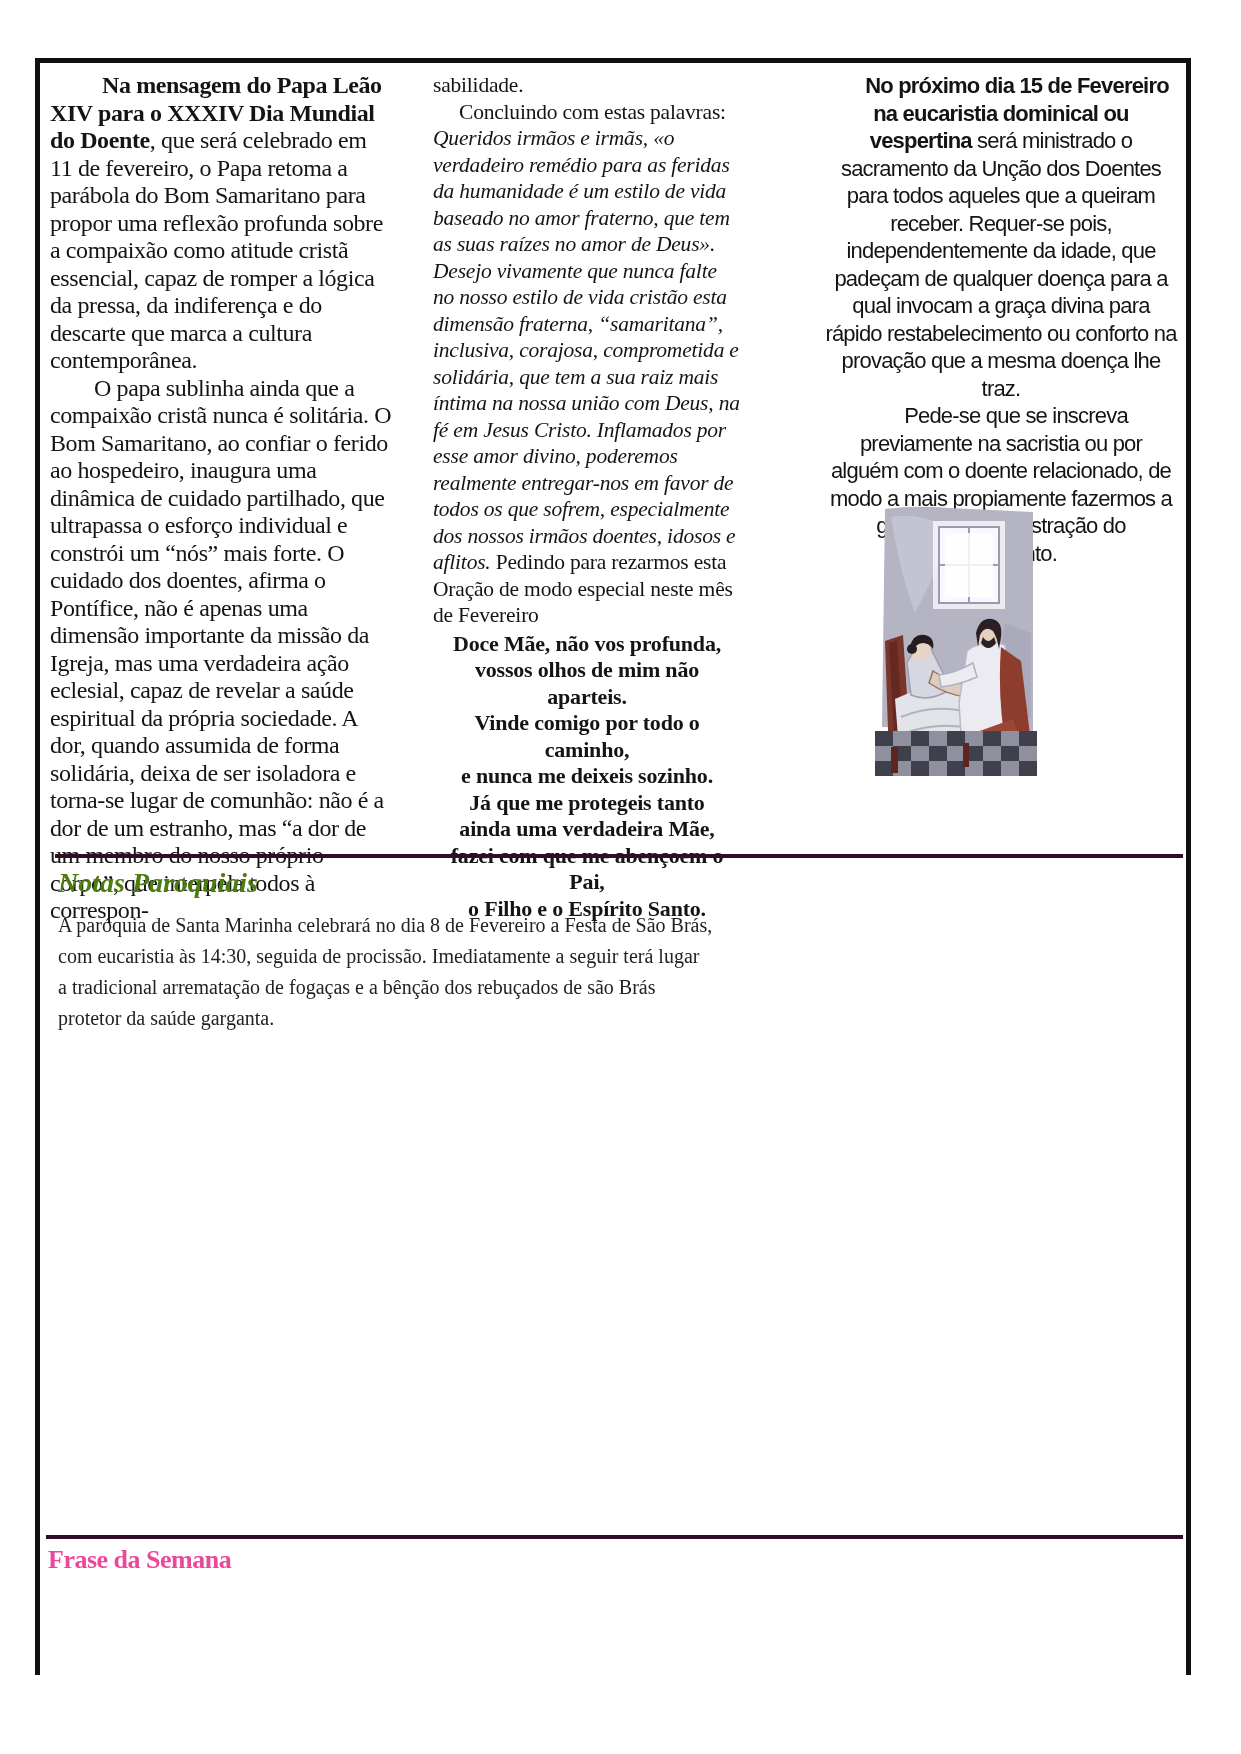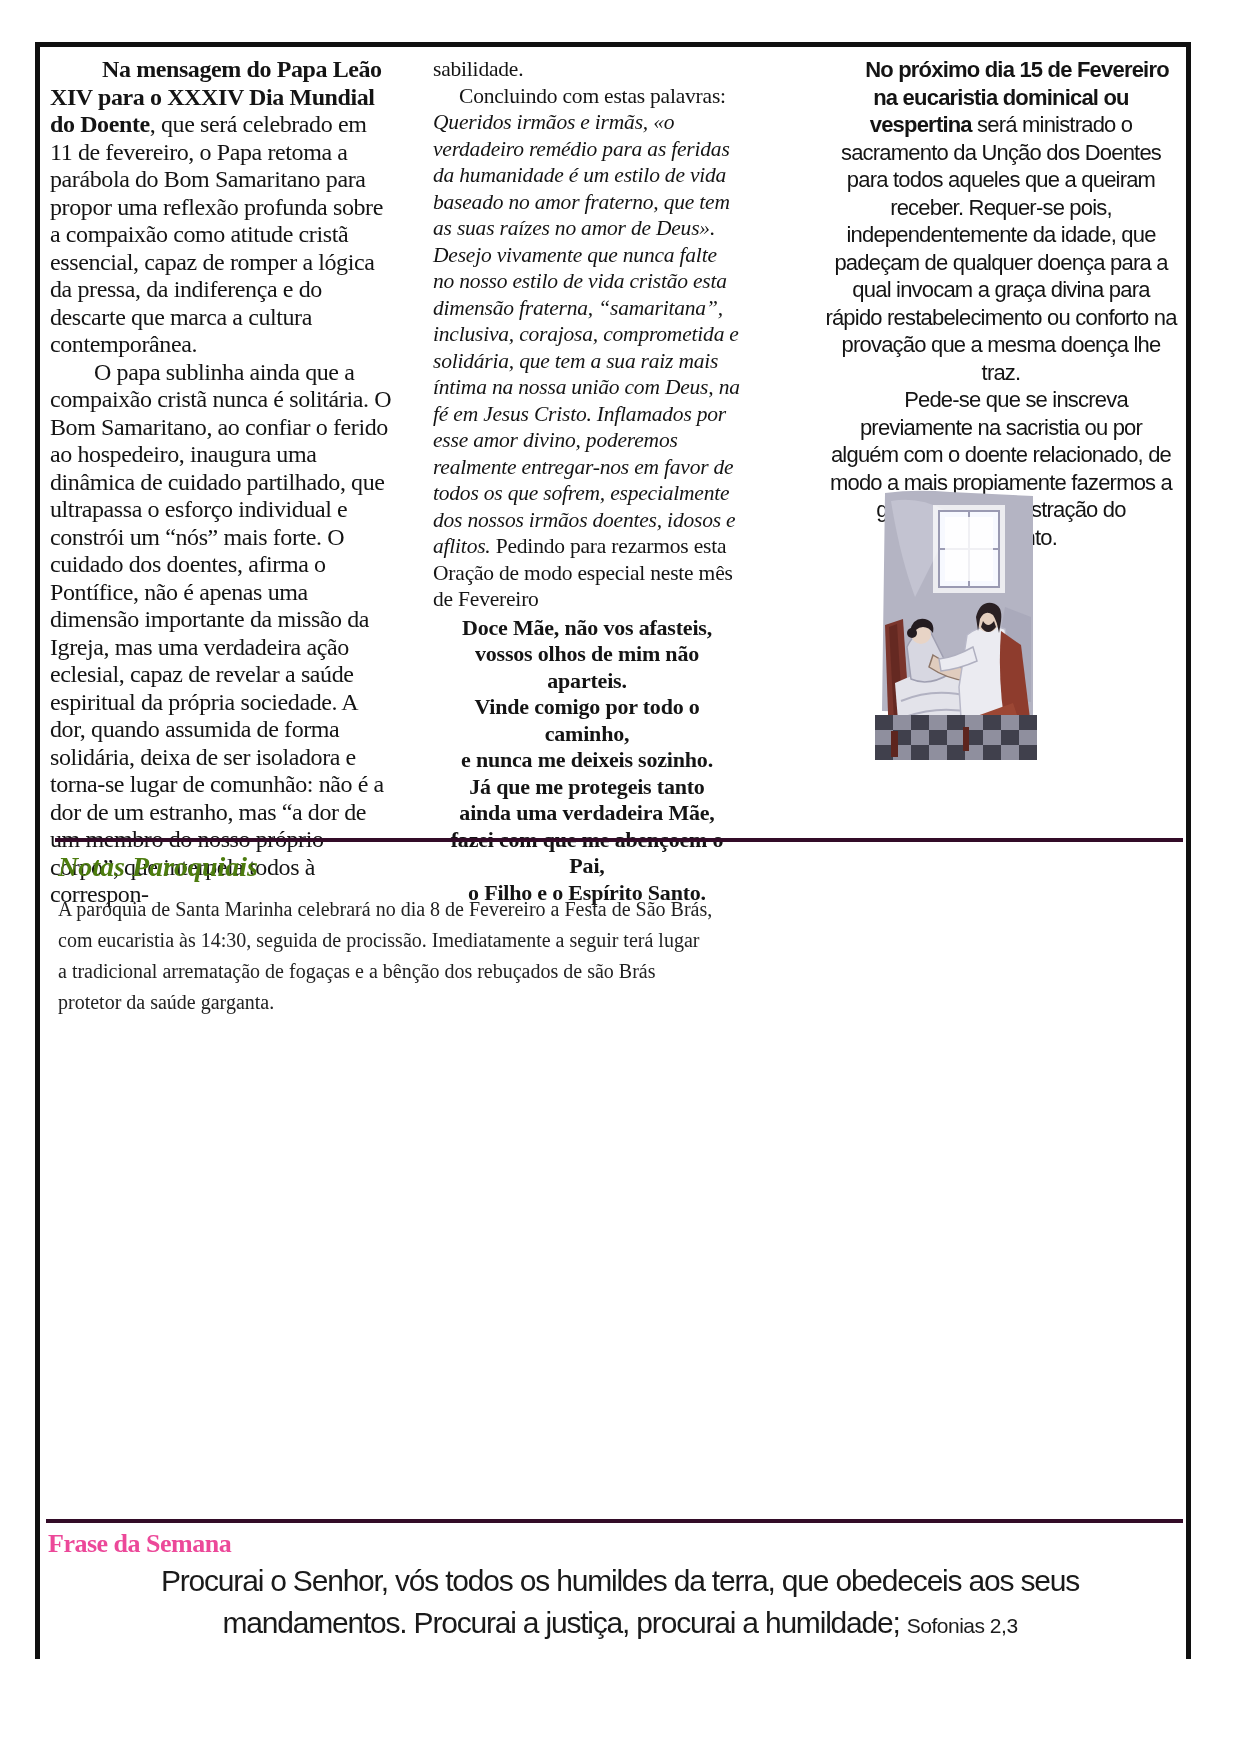--- a/index.html
+++ b/index.html
@@ -1,17 +1,17 @@
 <!DOCTYPE html>
 <html lang="pt"><head>
 <meta charset="utf-8">
 <style>
   html,body { margin:0; padding:0; background:#ffffff; }
   .page {
-    position:relative; width:1241px; height:1659px; margin:0 auto;
+    position:relative; width:1241px; height:1659px; margin:16px auto;
     background:#ffffff; color:#141414;
     font-family:"Liberation Serif", serif; overflow:hidden;
   }
   .page * { box-sizing:border-box; }
   p { margin:0; padding:0; }
 
   .frame {
     position:absolute; left:35px; top:42px; width:1156px; height:1665px;
     border:5px solid #101010;
   }
@@ -69,21 +69,21 @@
   <div class="col" id="col1">
     <p class="p1"><span class="b">Na mensagem do Papa Leão XIV para o XXXIV Dia Mundial do Doente</span><span>, que será celebrado em 11 de fevereiro, o Papa retoma a parábola do Bom Samaritano para propor uma reflexão profunda sobre a compaixão como atitude cristã essencial, capaz de romper a lógica da pressa, da indiferença e do descarte que marca a cultura contemporânea.</span></p>
     <p class="p2">O papa sublinha ainda que a compaixão cristã nunca é solitária. O Bom Samaritano, ao confiar o ferido ao hospedeiro, inaugura uma dinâmica de cuidado partilhado, que ultrapassa o esforço individual e constrói um “nós” mais forte. O cuidado dos doentes, afirma o Pontífice, não é apenas uma dimensão importante da missão da Igreja, mas uma verdadeira ação eclesial, capaz de revelar a saúde espiritual da própria sociedade. A dor, quando assumida de forma solidária, deixa de ser isoladora e torna-se lugar de comunhão: não é a dor de um estranho, mas “a dor de um membro do nosso próprio corpo”, que interpela todos à correspon-</p>
   </div>
 
   <div class="col" id="col2">
     <p>sabilidade.</p>
     <p class="intro">Concluindo com estas palavras:</p>
     <p><span class="i">Queridos irmãos e irmãs, «o verdadeiro remédio para as feridas da humanidade é um estilo de vida baseado no amor fraterno, que tem as suas raízes no amor de Deus». Desejo vivamente que nunca falte no nosso estilo de vida cristão esta dimensão fraterna, “samaritana”, inclusiva, corajosa, comprometida e solidária, que tem a sua raiz mais íntima na nossa união com Deus, na fé em Jesus Cristo. Inflamados por esse amor divino, poderemos realmente entregar-nos em favor de todos os que sofrem, especialmente dos nossos irmãos doentes, idosos e aflitos.</span><span> Pedindo para rezarmos esta Oração de modo especial neste mês de Fevereiro</span></p>
     <div class="prayer">
-      <div>Doce Mãe, não vos afasteis,</div>
+      <div>Doce Mãe, não vos profunda,</div>
       <div>vossos olhos de mim não aparteis.</div>
       <div>Vinde comigo por todo o caminho,</div>
       <div>e nunca me deixeis sozinho.</div>
       <div>Já que me protegeis tanto</div>
       <div>ainda uma verdadeira Mãe,</div>
       <div>fazei com que me abençoem o Pai,</div>
       <div>o Filho e o Espírito Santo.</div>
     </div>
   </div>
 
@@ -148,18 +148,14 @@
       <rect x="108" y="240" width="6" height="24" fill="#5d251e"></rect>
     </svg>
   </div>
 
   <div class="rule" id="notas-rule" style="background: rgb(51, 12, 40);"></div>
   <div class="section-heading" id="notas-heading" style="color: #4d7c0f; font-style: italic;">Notas Paroquiais</div>
   <div id="notas-body">A paróquia de Santa Marinha celebrará no dia 8 de Fevereiro a Festa de São Brás, com eucaristia às 14:30, seguida de procissão. Imediatamente a seguir terá lugar a tradicional arrematação de fogaças e a bênção dos rebuçados de são Brás protetor da saúde garganta.</div>
 
   <div class="rule" id="frase-rule" style="background: rgb(51, 12, 40);"></div>
   <div class="section-heading" id="frase-heading" style="color: #ec4899;">Frase da Semana</div>
-  <div id="frase-quote">
-    <span>Procurai o Senhor, vós todos os humildes da terra, que obedeceis aos seus mandamentos. Procurai a justiça, procurai a humildade;</span>
-    <span id="frase-ref">Sofonias 2,3</span>
-  </div>
 
 </div>
 
 </body></html>

